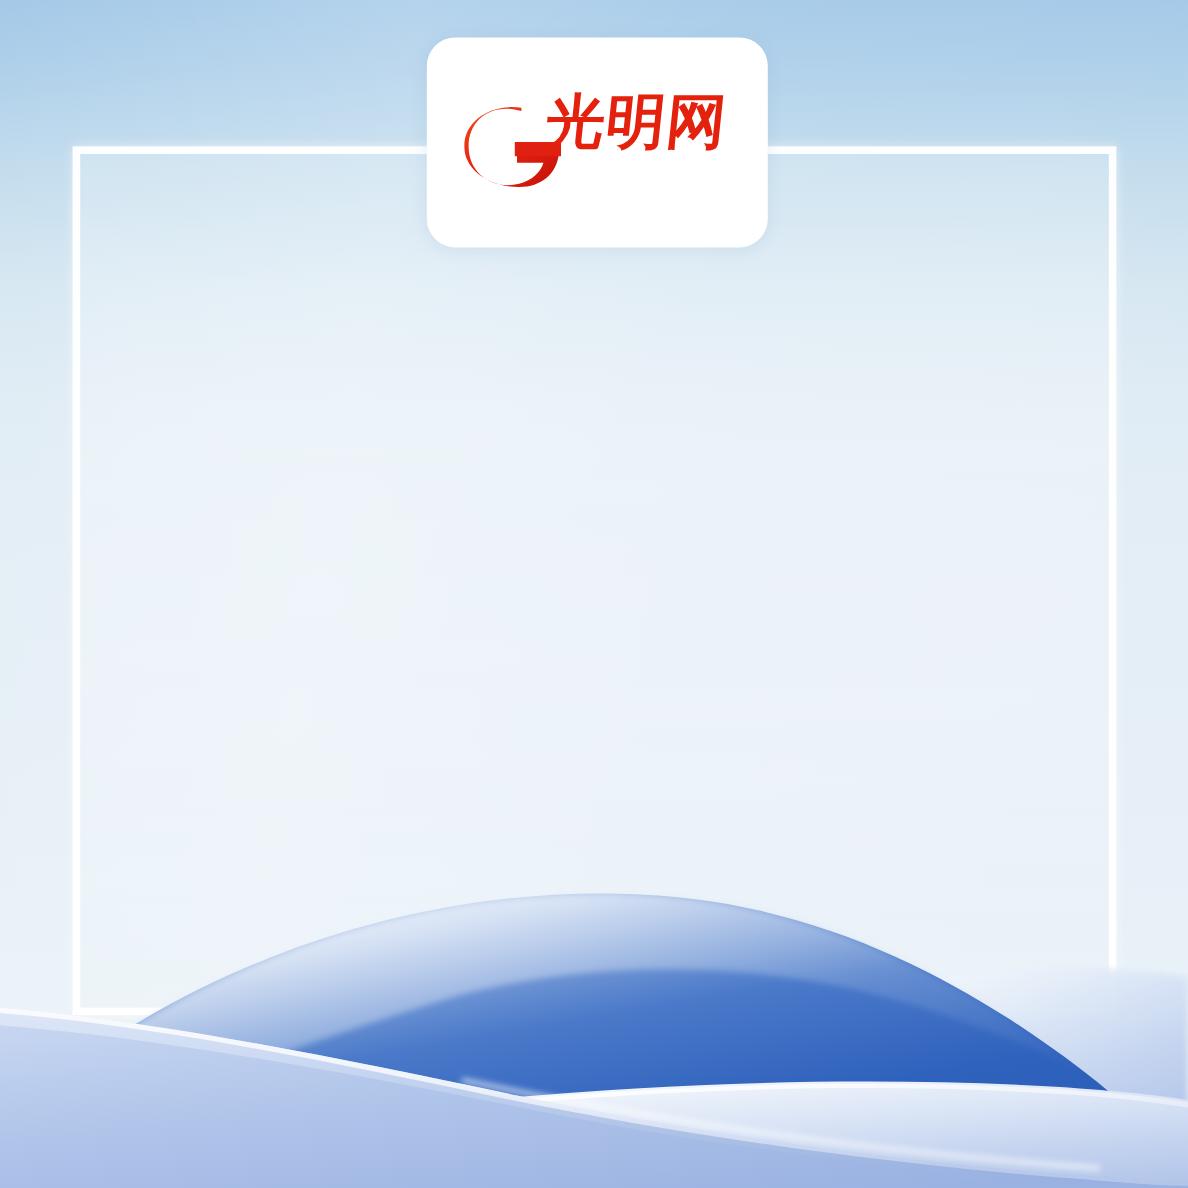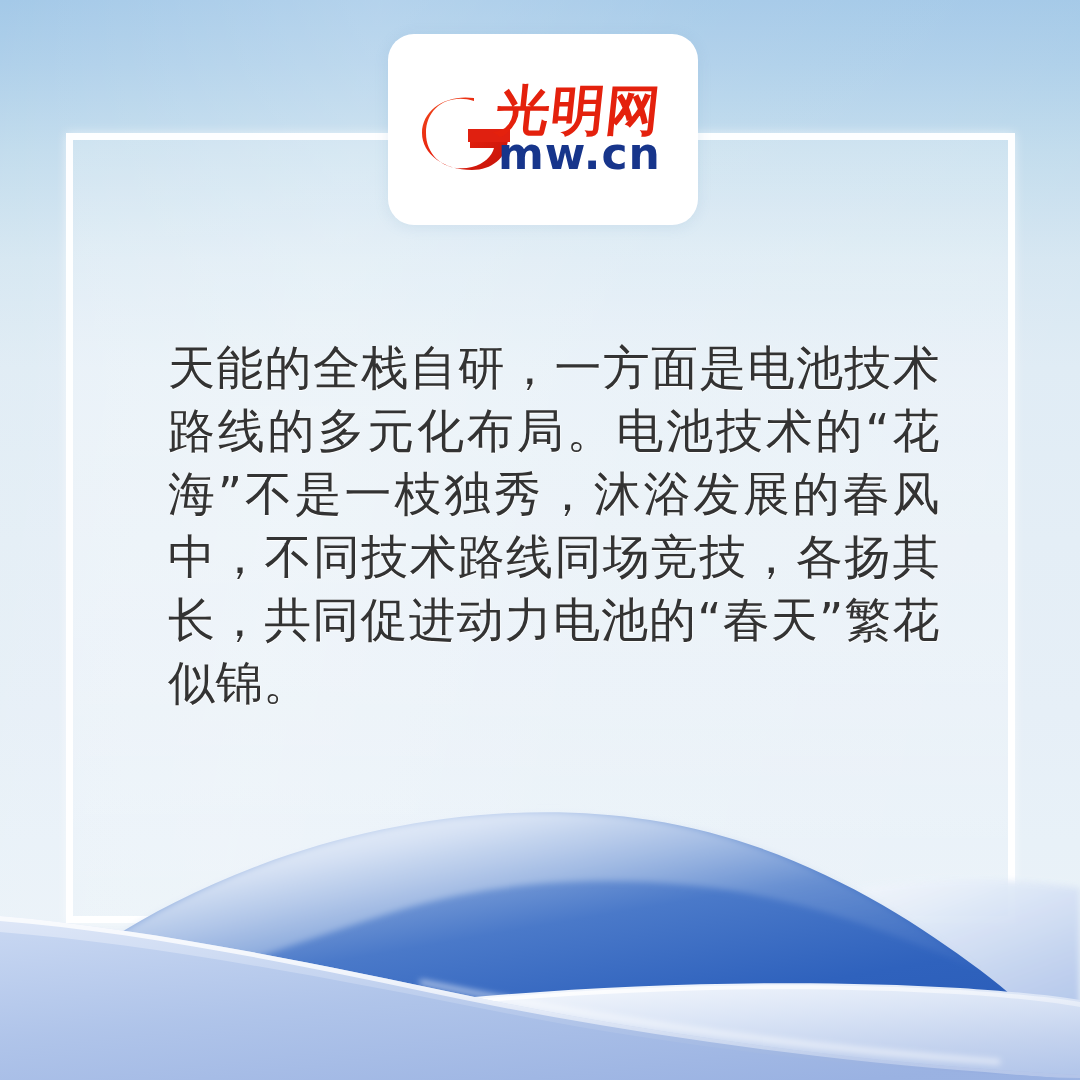--- a/index.html
+++ b/index.html
@@ -170,27 +170,23 @@
                  C84 62 70 74 50 74 C22 74 0 58 0 37 C0 14 24 -2 52 2 Z" fill="url(#gRed)"></path>
         <path d="M46 33 L88 33 L88 46 L46 46 Z" fill="#e02010"></path>
       </svg>
 
       <div class="logo-cn-chars" style="color:#e4210d;font-size:54px;font-weight:700;line-height:62px;
                   font-family:'DejaVu Sans','Liberation Sans',sans-serif;
                   letter-spacing:1px;transform:skewX(-6deg);white-space:nowrap;">
         <span>光明网</span>
       </div>
 
-      <div class="logo-mw">mw.cn</div>
     </div>
   </div>
 
-  <div class="body-text">
-    <p>天能的全栈自研，一方面是电池技术路线的多元化布局。电池技术的“花海”不是一枝独秀，沐浴发展的春风中，不同技术路线同场竞技，各扬其长，共同促进动力电池的“春天”繁花似锦。</p>
-  </div>
 
   <div class="dunes">
     <svg width="1080" height="360" viewBox="0 0 1080 360">
       <defs>
         <linearGradient id="darkWave" x1="0" y1="0" x2="0.7" y2="1">
           <stop offset="0%" stop-color="#ffffff"></stop>
           <stop offset="14%" stop-color="#d5e2f6"></stop>
           <stop offset="30%" stop-color="#8fadde"></stop>
           <stop offset="52%" stop-color="#4a79c9"></stop>
           <stop offset="78%" stop-color="#2f62bd"></stop>

